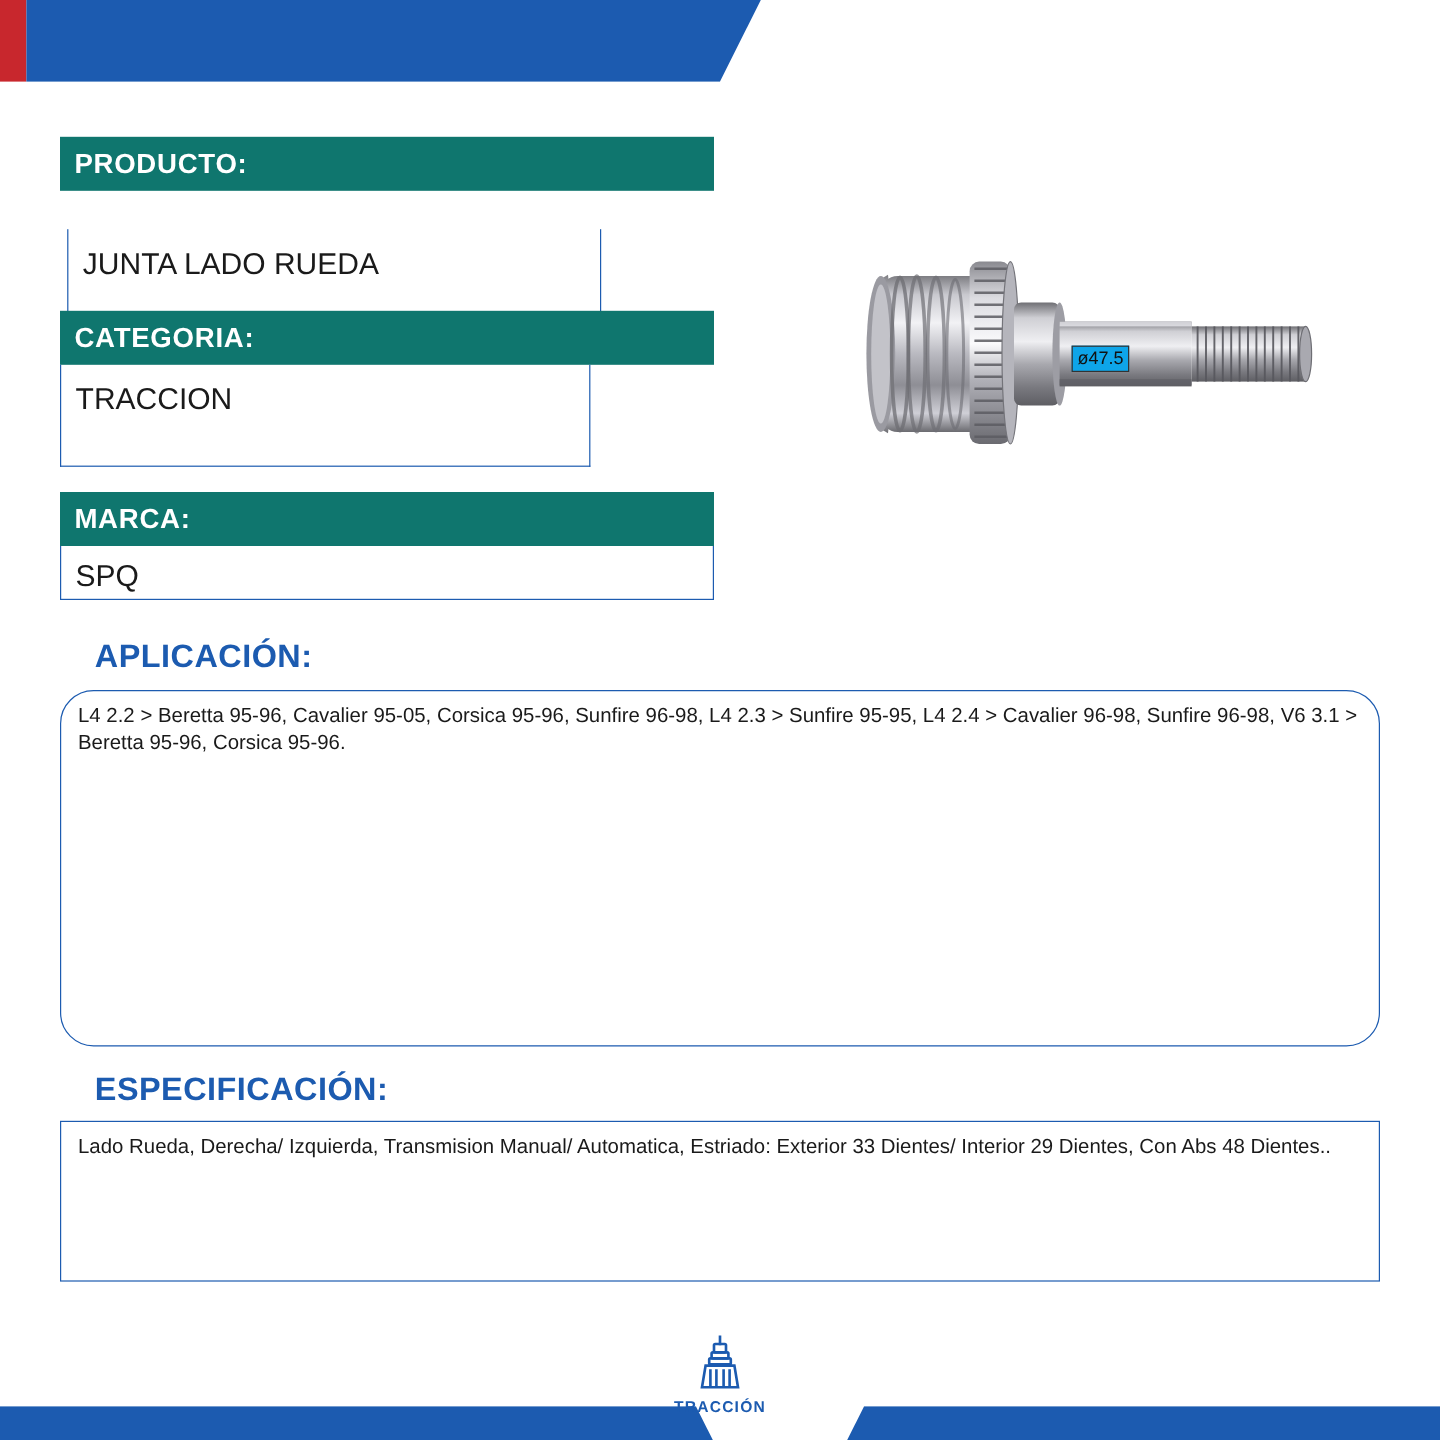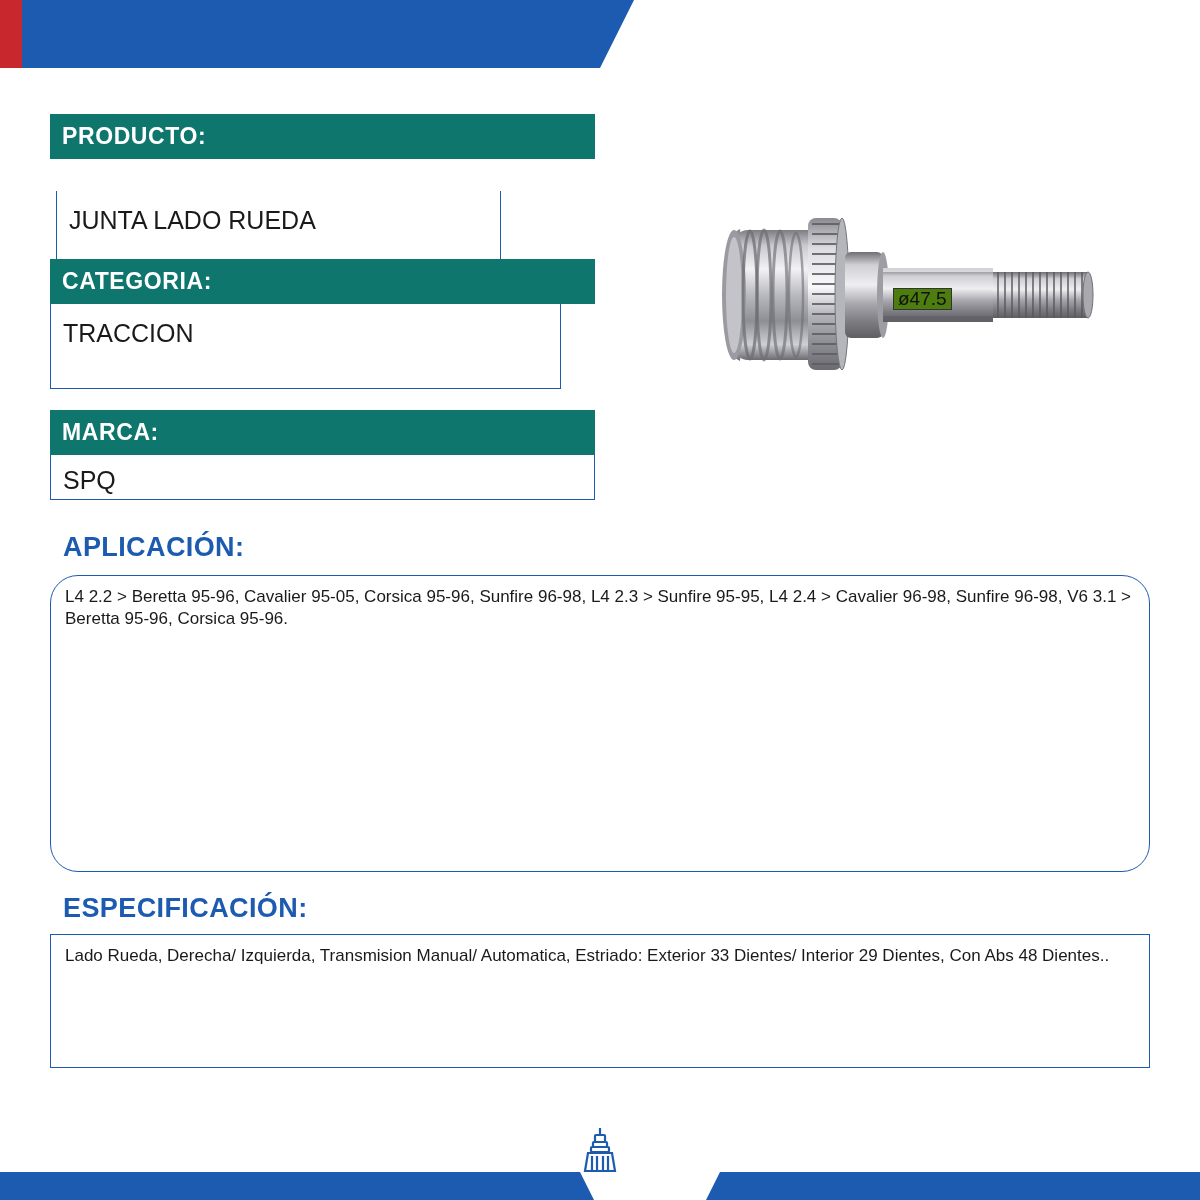--- a/index.html
+++ b/index.html
@@ -71,32 +71,33 @@
     color: #1a1a1a;
     font-size: 25px;
     padding: 14px 0 0 12px;
     line-height: 30px;
   }
 
   #producto-label { left: 50px; top: 114px; width: 545px; height: 45px; }
   #producto-value { left: 56px; top: 159px; width: 445px; height: 85px; margin-top: 32px; }
 
   #categoria-label { left: 50px; top: 259px; width: 545px; height: 45px; }
-  #categoria-value { left: 50px; top: 304px; width: 511px; height: 85px; }
+  #categoria-value { left: 50px; top: 304px; width: 442px; height: 85px; }
 
   #marca-label { left: 50px; top: 410px; width: 545px; height: 45px; }
   #marca-value { left: 50px; top: 455px; width: 545px; height: 45px; font-size: 25px; padding-top: 10px; }
 
   
   .section-heading {
     position: absolute;
     color: #1c5bb0;
     font-size: 27px;
     font-weight: bold;
     letter-spacing: 0.4px;
+    margin-left: 16px;
   }
   #aplicacion-heading { left: 63px; top: 532px; }
   #especificacion-heading { left: 63px; top: 893px; }
 
   .section-box {
     position: absolute;
     border: 1px solid #1c5bb0;
     color: #1a1a1a;
     font-size: 17px;
     line-height: 22px;
@@ -107,23 +108,23 @@
 
   
   .product-image {
     position: absolute;
     left: 700px; top: 180px;
     width: 430px; height: 230px;
   }
   .dim-label {
     position: absolute;
     left: 893px; top: 288px;
-    background: #4d7c0f;
+    background: #0ea5e9;
     border: 1px solid #333;
-    font-size: 19px;
+    font-size: 15px;
     font-family: "Liberation Sans", sans-serif;
     color: #111;
     padding: 1px 4px;
     line-height: 18px;
   }
 
   
   .footer-bar-left {
     position: absolute;
     left: 0; bottom: 0;
@@ -298,13 +299,14 @@
       <rect x="17" y="9" width="10" height="7" rx="1"></rect>
       <rect x="15" y="16" width="14" height="5" rx="1"></rect>
       <rect x="13" y="21" width="18" height="5" rx="1"></rect>
       <path d="M10 27 h24 l3 18 h-30 z"></path>
       <line x1="14" y1="30" x2="14" y2="45"></line>
       <line x1="19" y1="30" x2="19" y2="45"></line>
       <line x1="25" y1="30" x2="25" y2="45"></line>
       <line x1="30" y1="30" x2="30" y2="45"></line>
     </g>
   </svg>
+  <span class="footer-text">TRACCIÓN</span>
 </div>
 
 </body></html>

